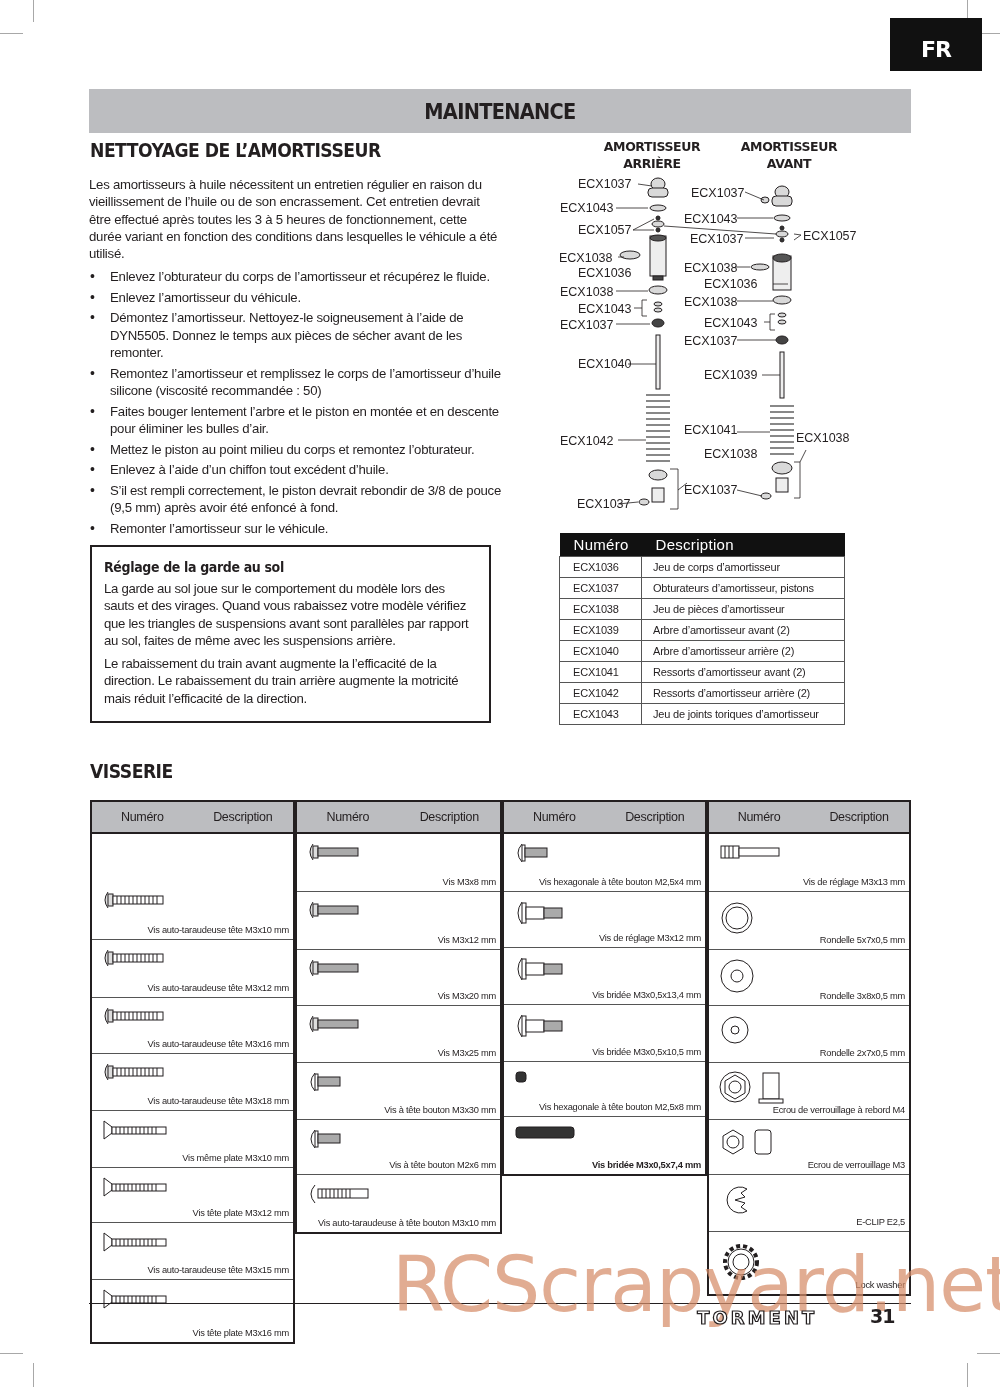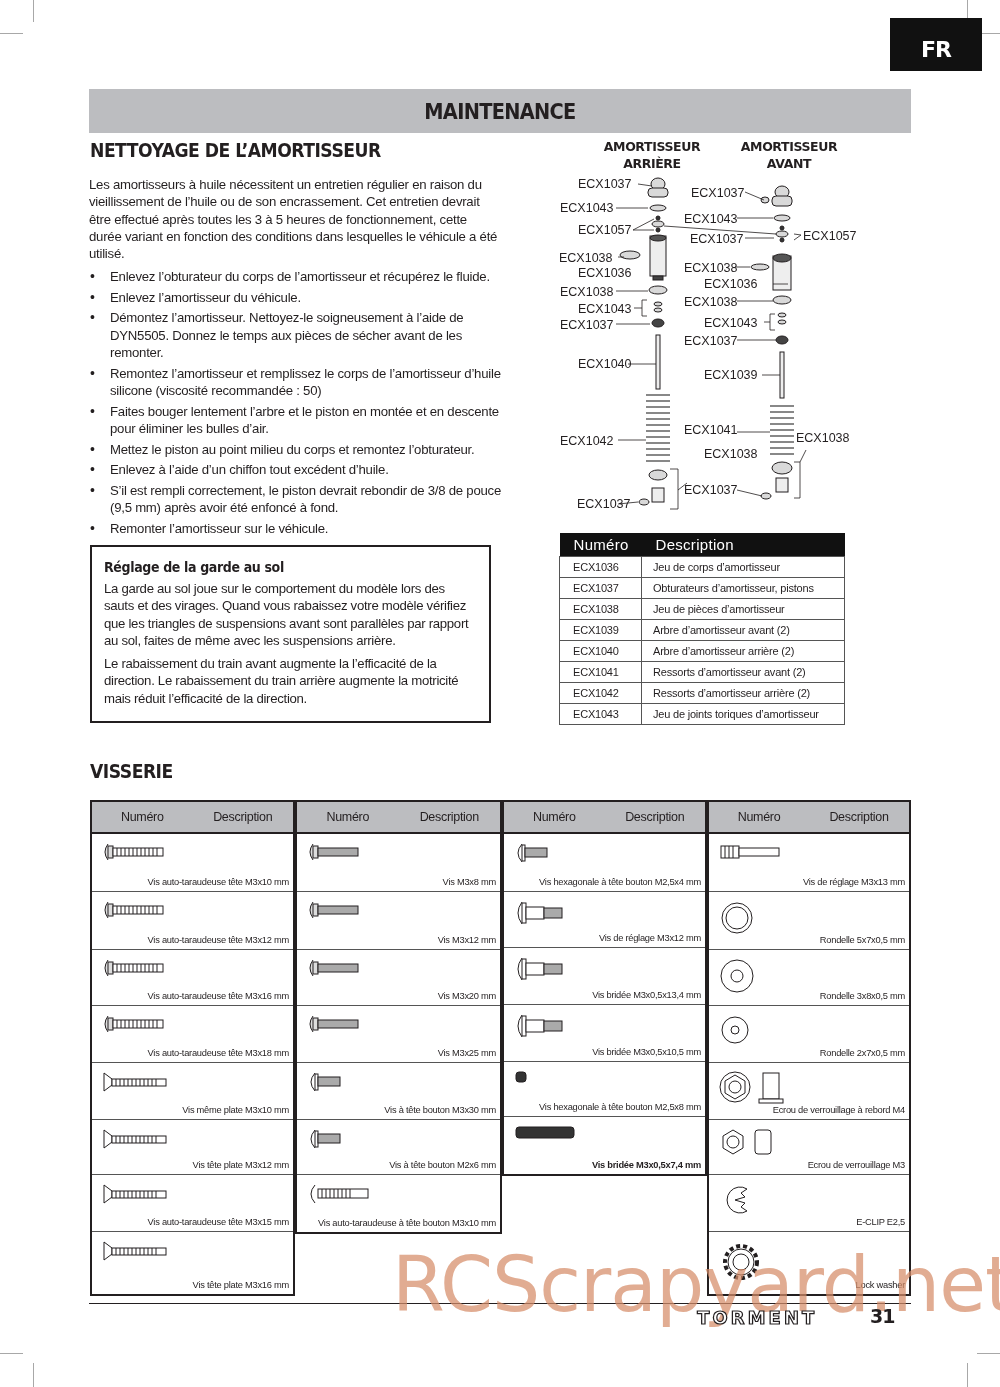--- a/index.html
+++ b/index.html
@@ -249,21 +249,21 @@
 </table>
 
 <div class="h2" style="left:90px;top:759px;">VISSERIE</div>
 
 <div id="hw">
     <div class="hw-col" style="left: 90px; width: 205px;">
       <div class="hw-head">
         <span class="n">Numéro</span>
         <span class="d">Description</span>
       </div>
-      <div class="hw-row" style="height: 58px;"><span><svg width="70" height="20">
+      <div class="hw-row" style="height: 58px; margin-top: 48px;"><span><svg width="70" height="20">
             <path d="M6 2 q-6 8 0 16" fill="#ddd" stroke="#231f20"></path>
             <rect x="6" y="4" width="5" height="12" fill="#ddd" stroke="#231f20"></rect>
             <rect x="11" y="6" width="50" height="8" fill="#fff" stroke="#231f20"></rect>
             <path d="M15 6v8M19 6v8M23 6v8M27 6v8M31 6v8M35 6v8M39 6v8M43 6v8M47 6v8M51 6v8M55 6v8" stroke="#231f20"></path>
           </svg></span><span class="lbl">Vis auto-taraudeuse tête M3x10 mm</span></div>
       <div class="hw-row" style="height: 58px;"><span><svg width="70" height="20">
             <path d="M6 2 q-6 8 0 16" fill="#ddd" stroke="#231f20"></path>
             <rect x="6" y="4" width="5" height="12" fill="#ddd" stroke="#231f20"></rect>
             <rect x="11" y="6" width="50" height="8" fill="#fff" stroke="#231f20"></rect>
             <path d="M15 6v8M19 6v8M23 6v8M27 6v8M31 6v8M35 6v8M39 6v8M43 6v8M47 6v8M51 6v8M55 6v8" stroke="#231f20"></path>

